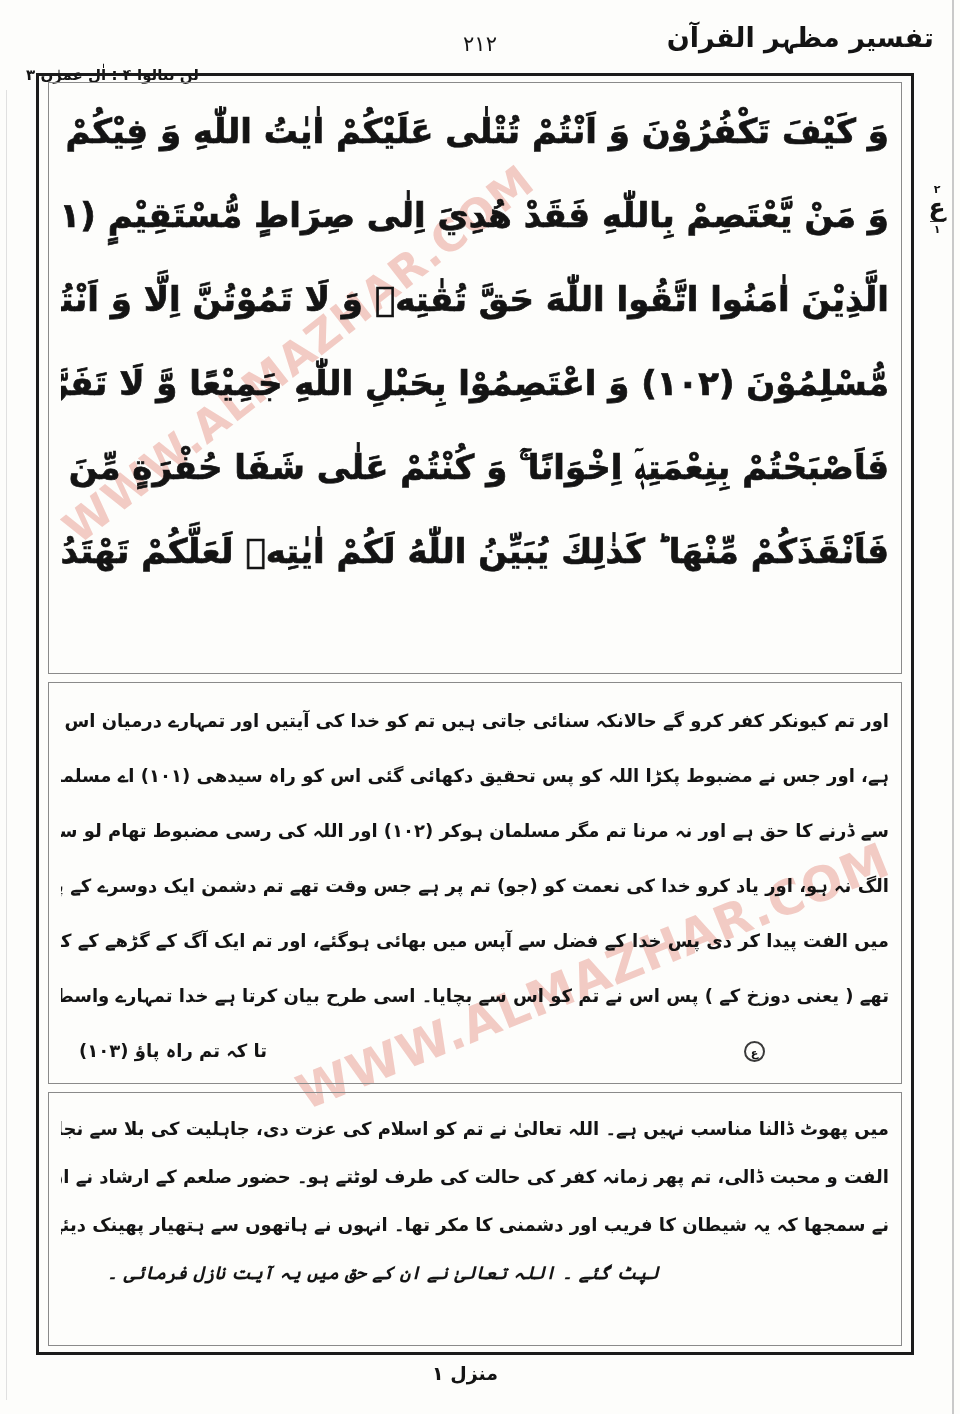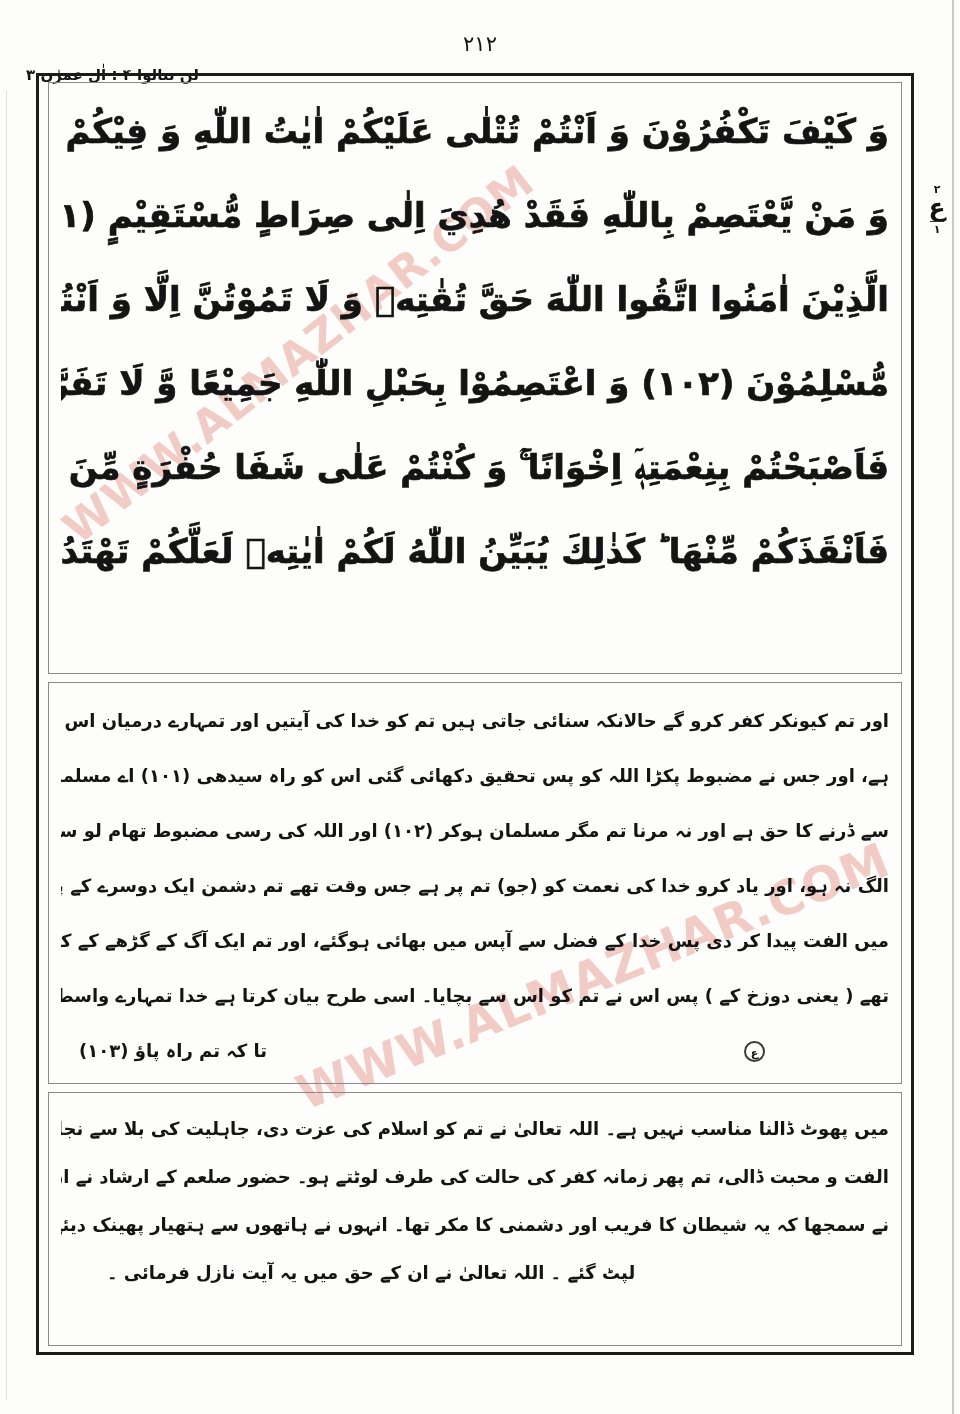--- a/index.html
+++ b/index.html
@@ -53,21 +53,21 @@
     height:55px;line-height:55px;font-size:18px;font-weight:bold;
     text-align:justify;text-align-last:justify;
     white-space:nowrap;overflow:hidden;
   }
   .tline.flush-left{text-align:right;text-align-last:left;padding-left:18px;}
   .cline{
     height:48px;line-height:48px;font-size:18px;font-weight:bold;
     text-align:justify;text-align-last:justify;
     white-space:nowrap;overflow:hidden;
   }
-  .cline.flush-left{text-align:left;text-align-last:left;padding-left:46px;}
+  .cline.flush-left{text-align:left;text-align-last:left;padding-left:46px;font-style:italic;}
 
   
   .ruku-bubble{
     position:absolute;left:744px;top:1041px;width:21px;height:21px;
     border:2px solid #3a3a3a;border-radius:50%;
     font-size:11px;line-height:21px;text-align:center;font-weight:bold;
     z-index:3;box-sizing:border-box;
   }
 
   
@@ -86,20 +86,21 @@
 </head>
 <body>
 
 <div class="page">
 
   <div class="edge-right"></div>
   <div class="edge-left"></div>
 
   <div class="h-left rtl">لن تنالوا ۴ : اٰل عمرٰن ۳</div>
   <div class="h-page">۲۱۲</div>
+  <div class="h-right rtl">تفسیر مظہر القرآن</div>
 
   <div class="wm wm1">WWW.ALMAZHAR.COM</div>
   <div class="wm wm2">WWW.ALMAZHAR.COM</div>
 
   <div class="outer">
 
     <div class="section sec-quran rtl">
       <div class="qline">وَ كَيْفَ تَكْفُرُوْنَ وَ اَنْتُمْ تُتْلٰى عَلَيْكُمْ اٰيٰتُ اللّٰهِ وَ فِيْكُمْ رَسُوْلُهٗ ؕ</div>
       <div class="qline">وَ مَنْ يَّعْتَصِمْ بِاللّٰهِ فَقَدْ هُدِيَ اِلٰى صِرَاطٍ مُّسْتَقِيْمٍ (۱۰۱) يٰۤاَيُّهَا</div>
       <div class="qline">الَّذِيْنَ اٰمَنُوا اتَّقُوا اللّٰهَ حَقَّ تُقٰتِهٖ وَ لَا تَمُوْتُنَّ اِلَّا وَ اَنْتُمْ</div>
@@ -128,14 +129,15 @@
   </div>
 
   <div class="ruku-bubble">ع</div>
 
   <div class="margin-ruku">
     <span class="mr-top">۲</span>
     <span class="mr-ain">ع</span>
     <span class="mr-bottom">۱</span>
   </div>
 
+  <div class="footer">منزل ۱</div>
 
 </div>
 
 </body></html>

